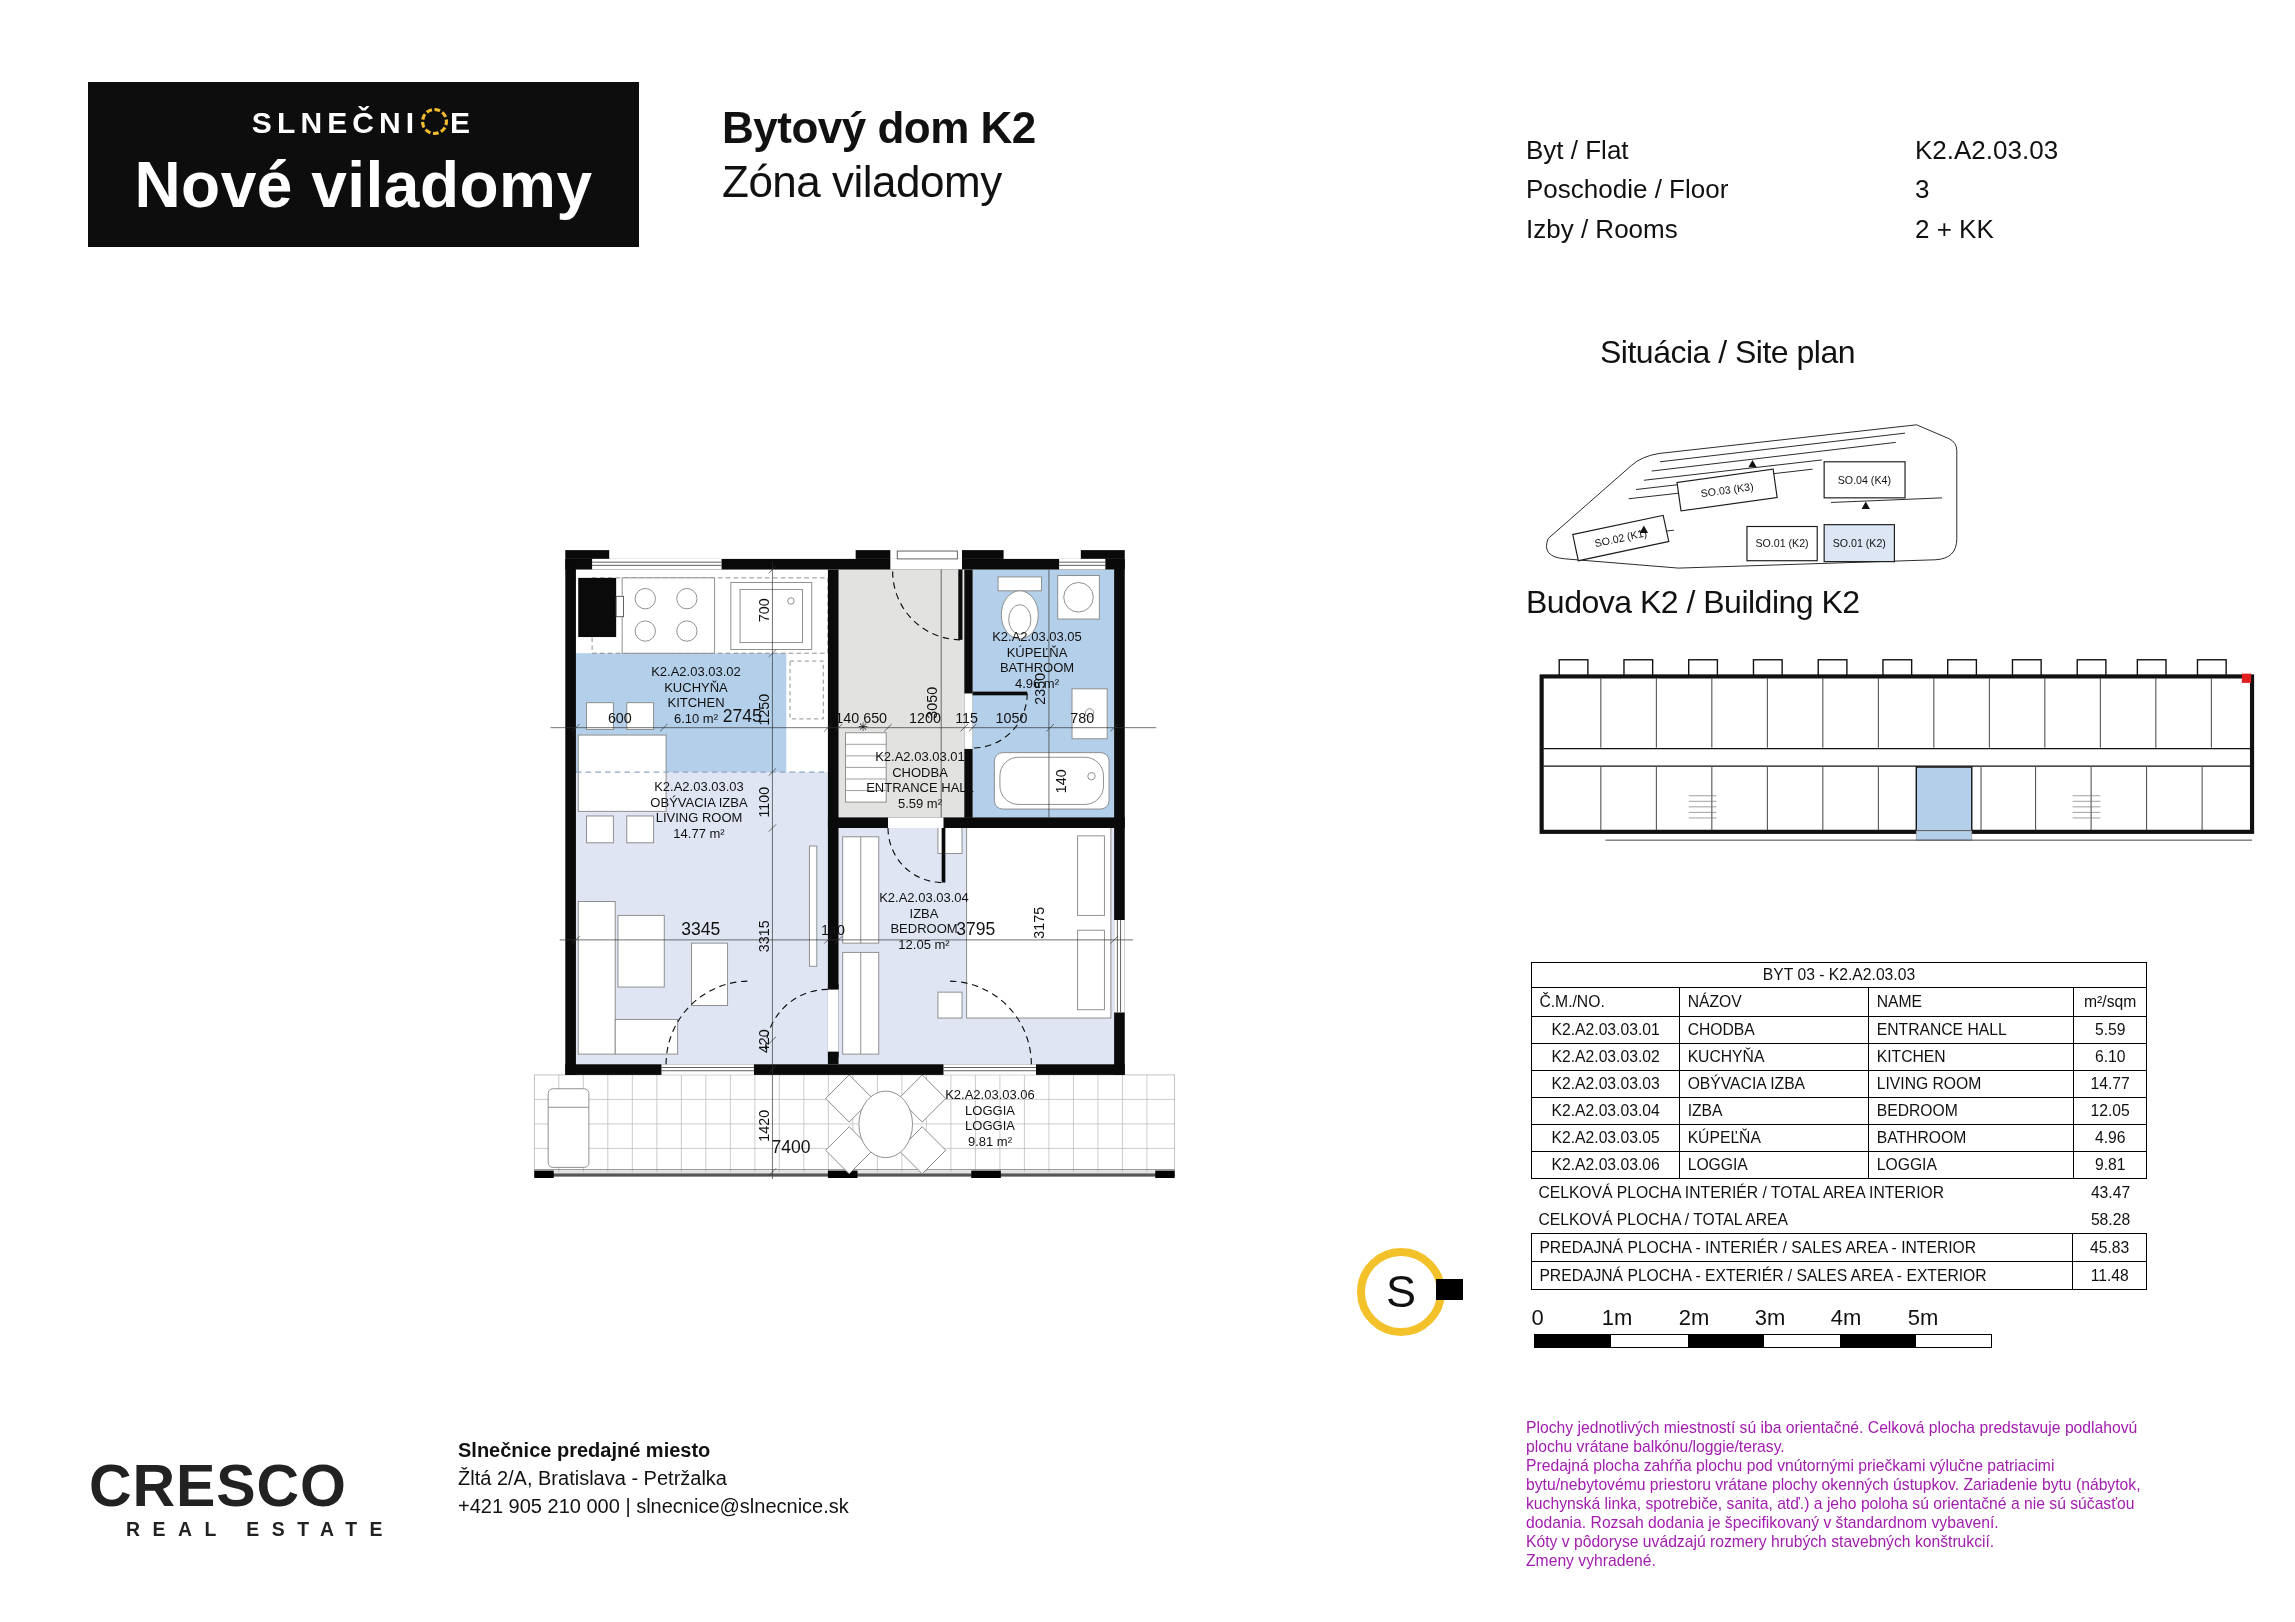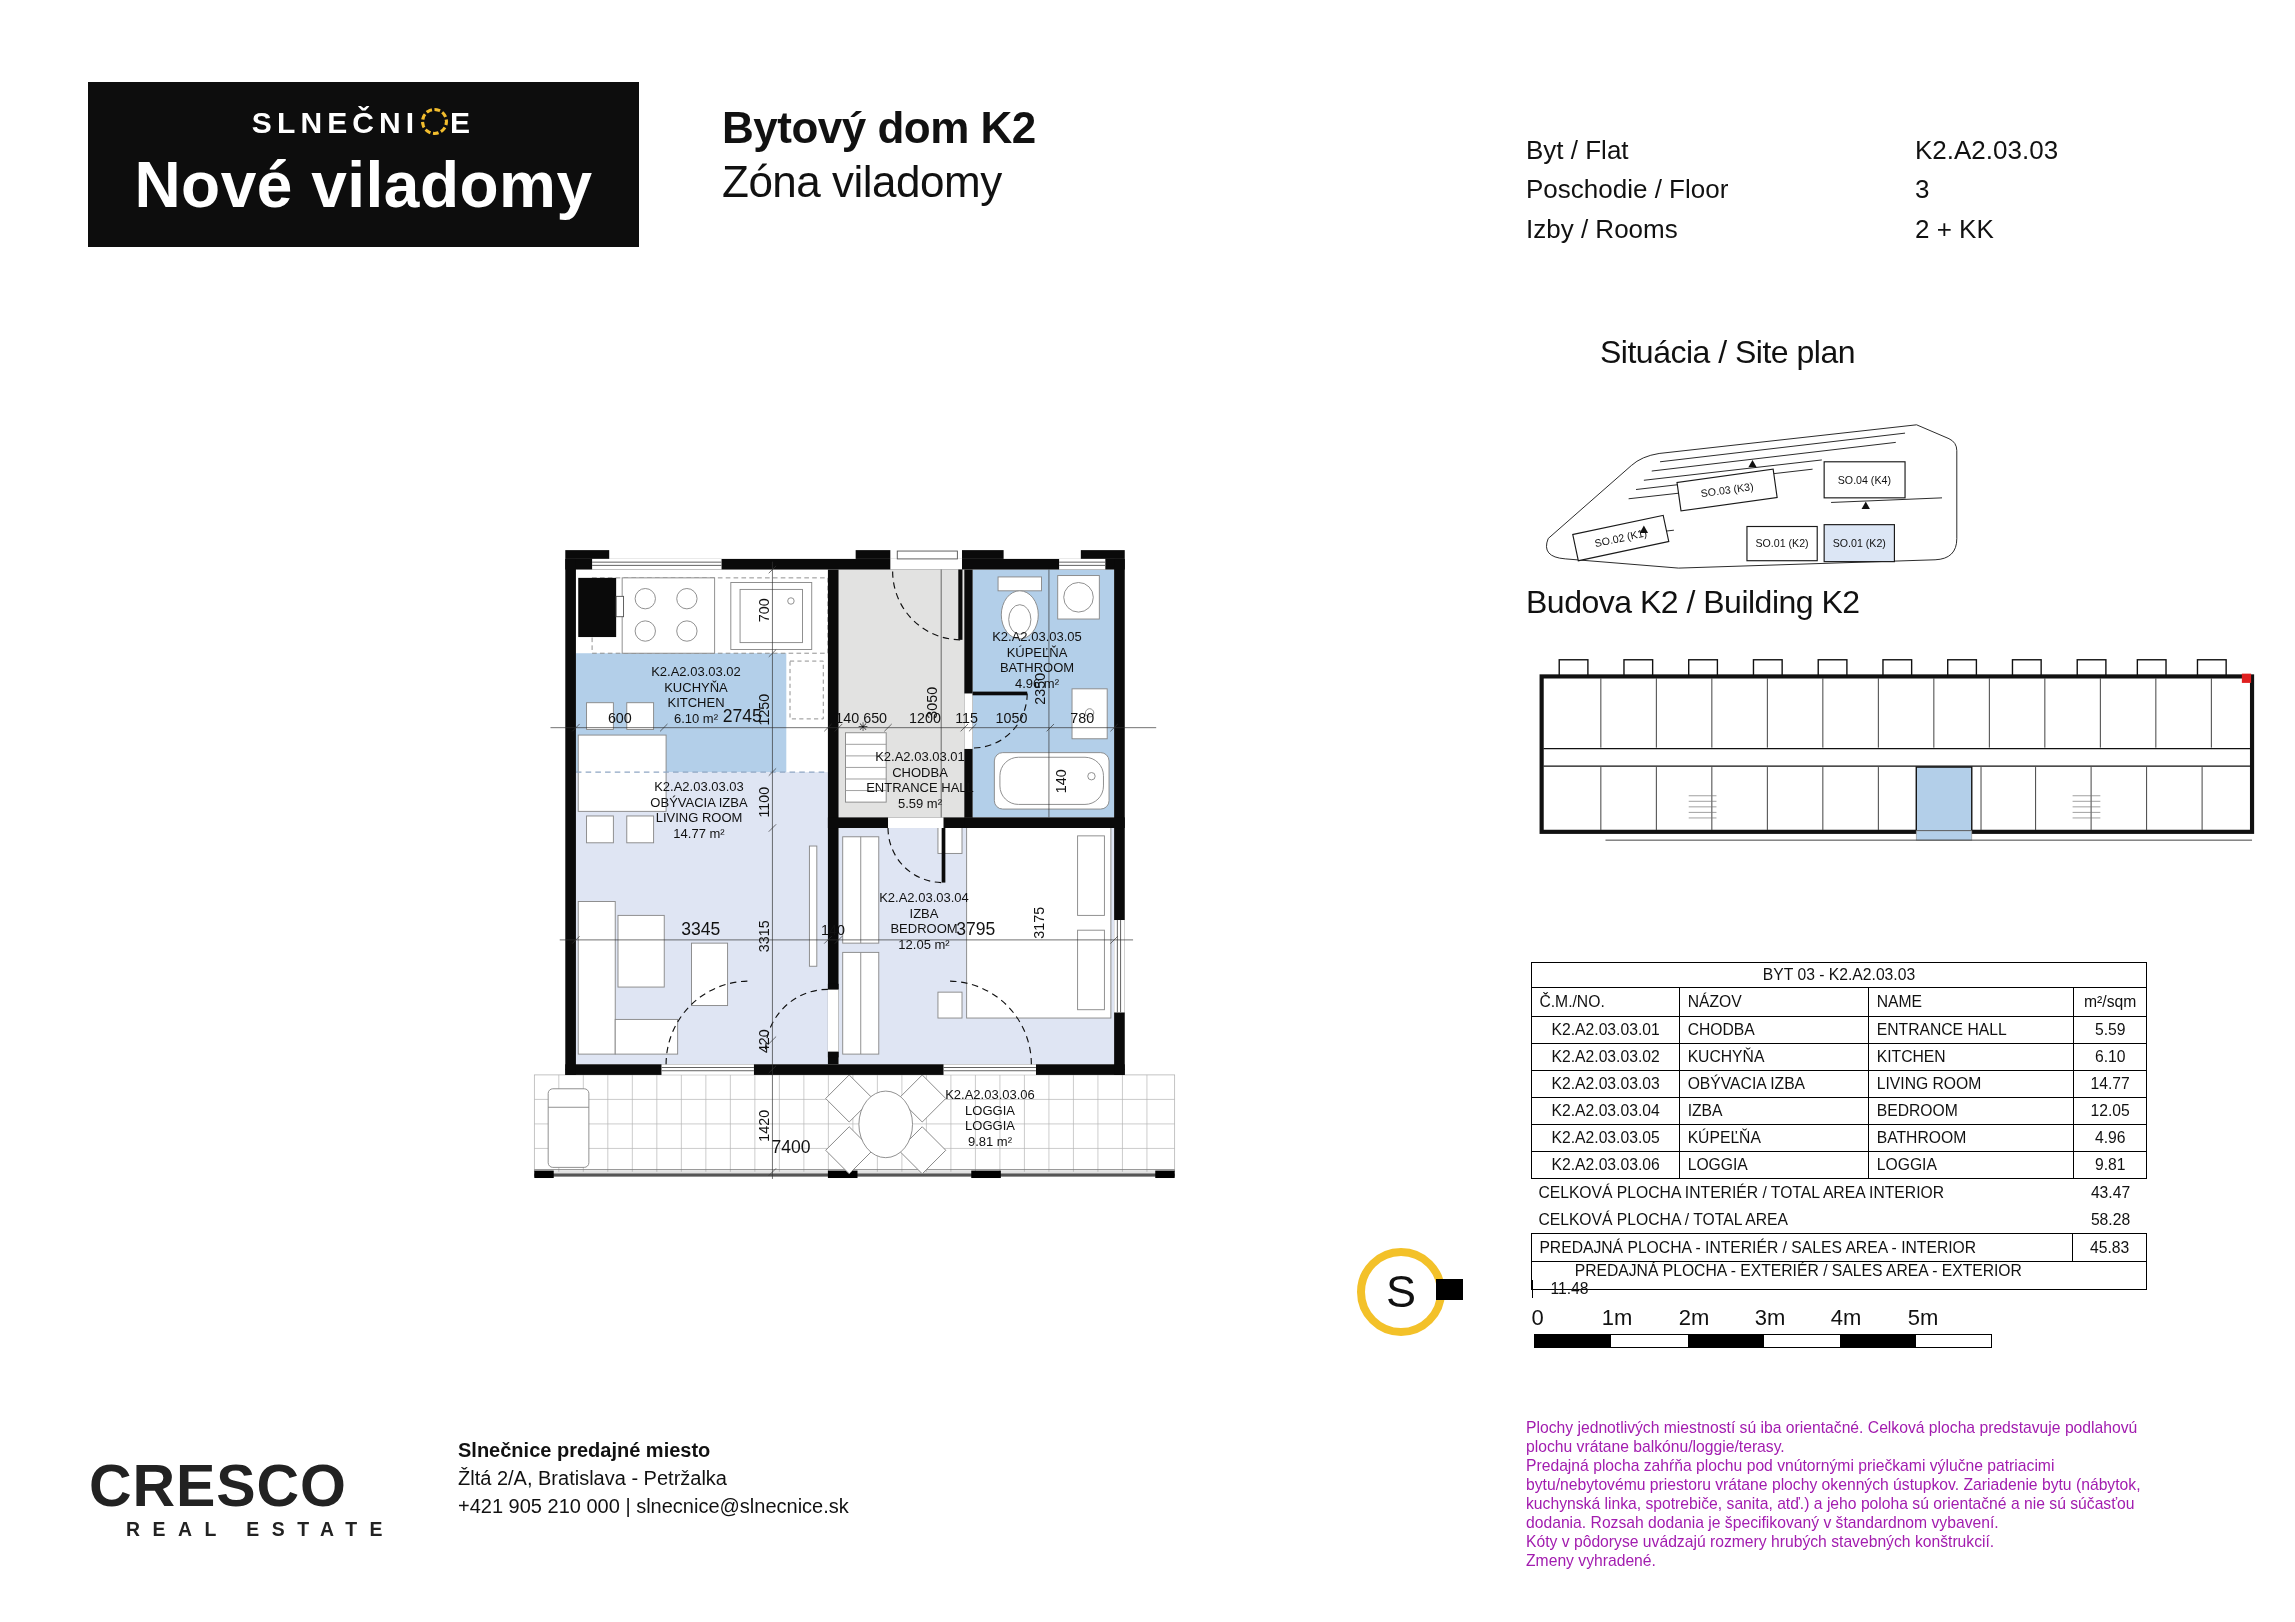--- a/index.html
+++ b/index.html
@@ -447,21 +447,21 @@
       <div class="tot-val">43.47</div>
     </div>
     <div class="tot-row">
       <div class="tot-label">CELKOVÁ PLOCHA / TOTAL AREA</div>
       <div class="tot-val">58.28</div>
     </div>
     <div class="tot-row" style="border:1.9px solid #000;">
       <div class="tot-label">PREDAJNÁ PLOCHA - INTERIÉR / SALES AREA - INTERIOR</div>
       <div class="tot-val" style="border-left:0.9px solid #000;align-self:stretch;display:flex;align-items:center;justify-content:center;">45.83</div>
     </div>
-    <div class="tot-row" style="border:1.9px solid #000;border-top:none;flex-direction:column;">
+    <div class="tot-row" style="border:1.9px solid #000;border-top:none;">
       <div class="tot-label">PREDAJNÁ PLOCHA - EXTERIÉR / SALES AREA - EXTERIOR</div>
       <div class="tot-val" style="border-left:0.9px solid #000;align-self:stretch;display:flex;align-items:center;justify-content:center;">11.48</div>
     </div>
   </div>
 
   <div class="abs" style="left:1534px;top:1305px;width:463px;height:46px;">
     <div class="abs scale-lab" style="left:3.7px;top:0;">0</div>
     <div class="abs scale-lab" style="left:83px;top:0;">1m</div>
     <div class="abs scale-lab" style="left:160px;top:0;">2m</div>
     <div class="abs scale-lab" style="left:236px;top:0;">3m</div>

